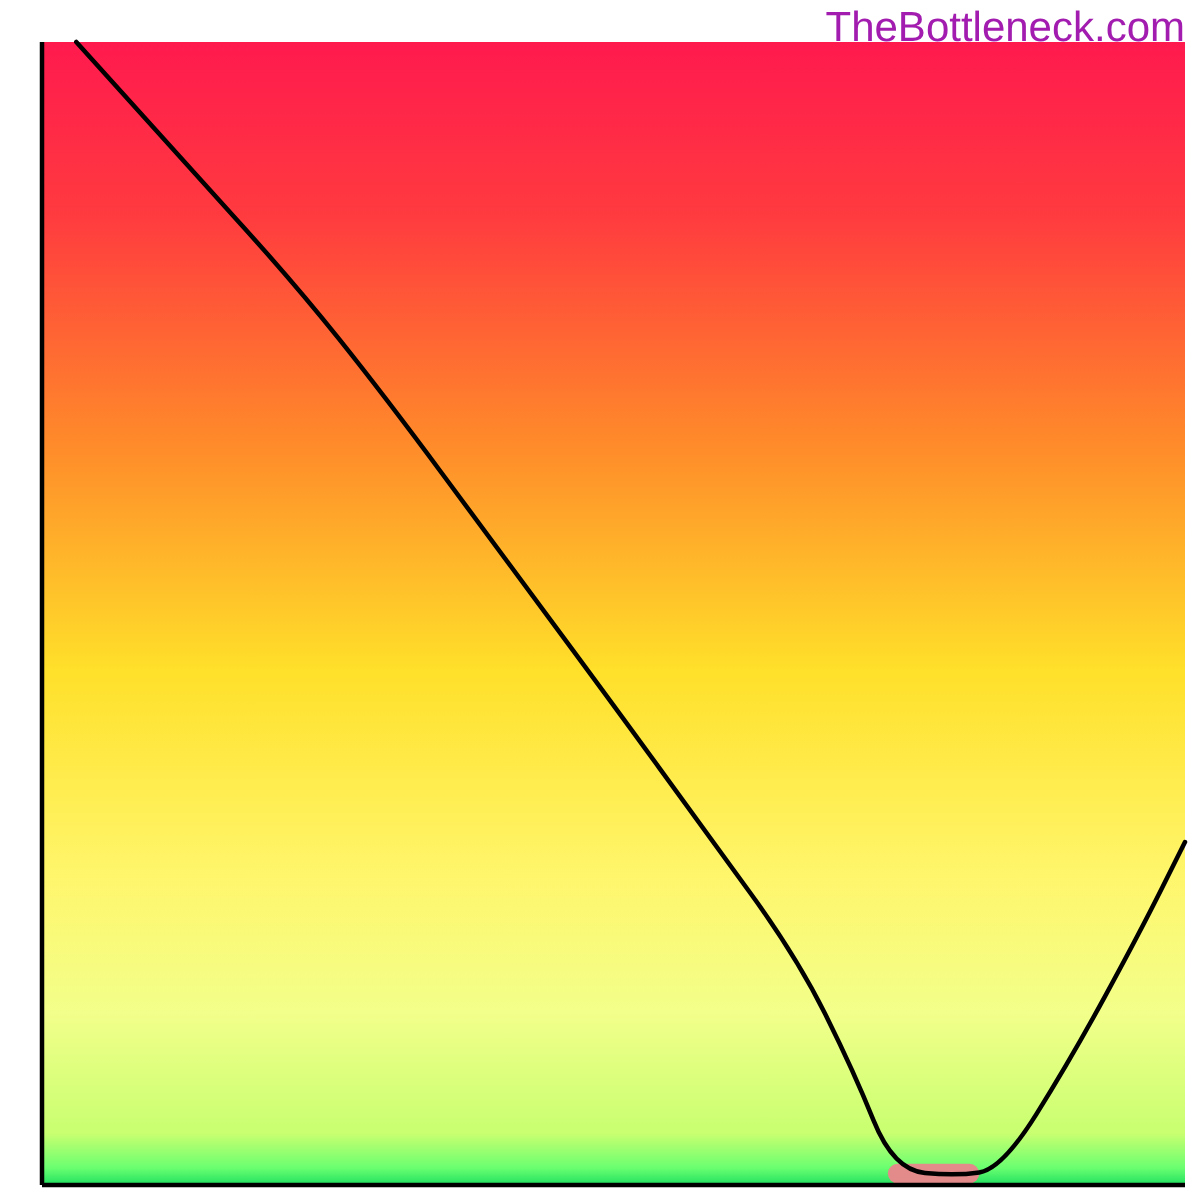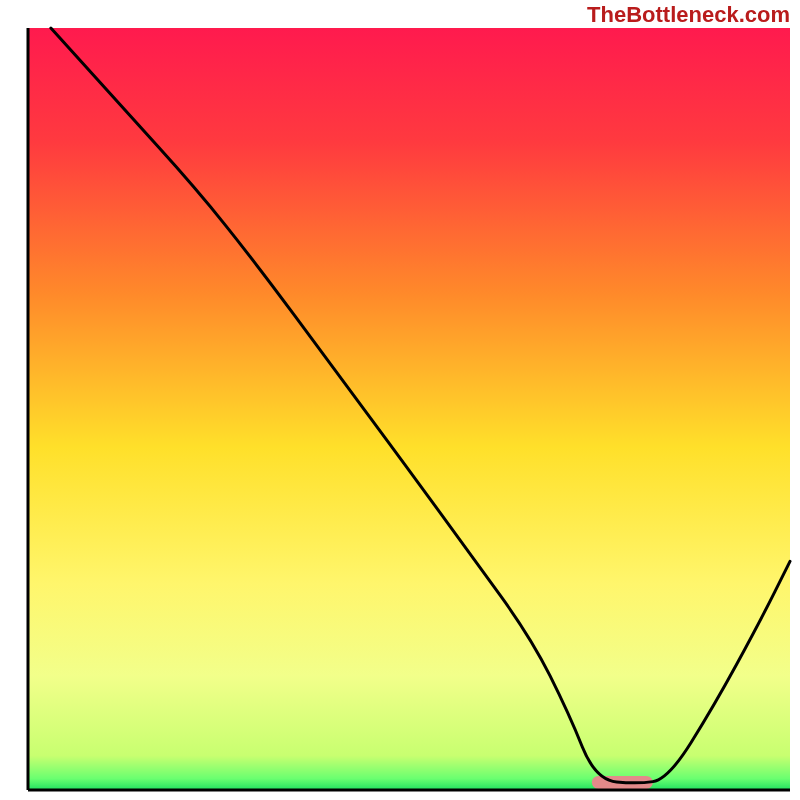--- a/index.html
+++ b/index.html
@@ -12,23 +12,23 @@
   }
   .container {
     position: relative;
     width: 800px;
     height: 800px;
   }
   .watermark {
     position: absolute;
     top: 2px;
     right: 10px;
-    font-size: 22px;
-    font-weight: bold;
-    color: #b91c1c;
+    font-size: 28px;
+    font-weight: normal;
+    color: #a21caf;
     z-index: 10;
   }
   svg {
     display: block;
   }
 </style>
 </head>
 <body>
 <div class="container">
   <div class="watermark">TheBottleneck.com</div>

